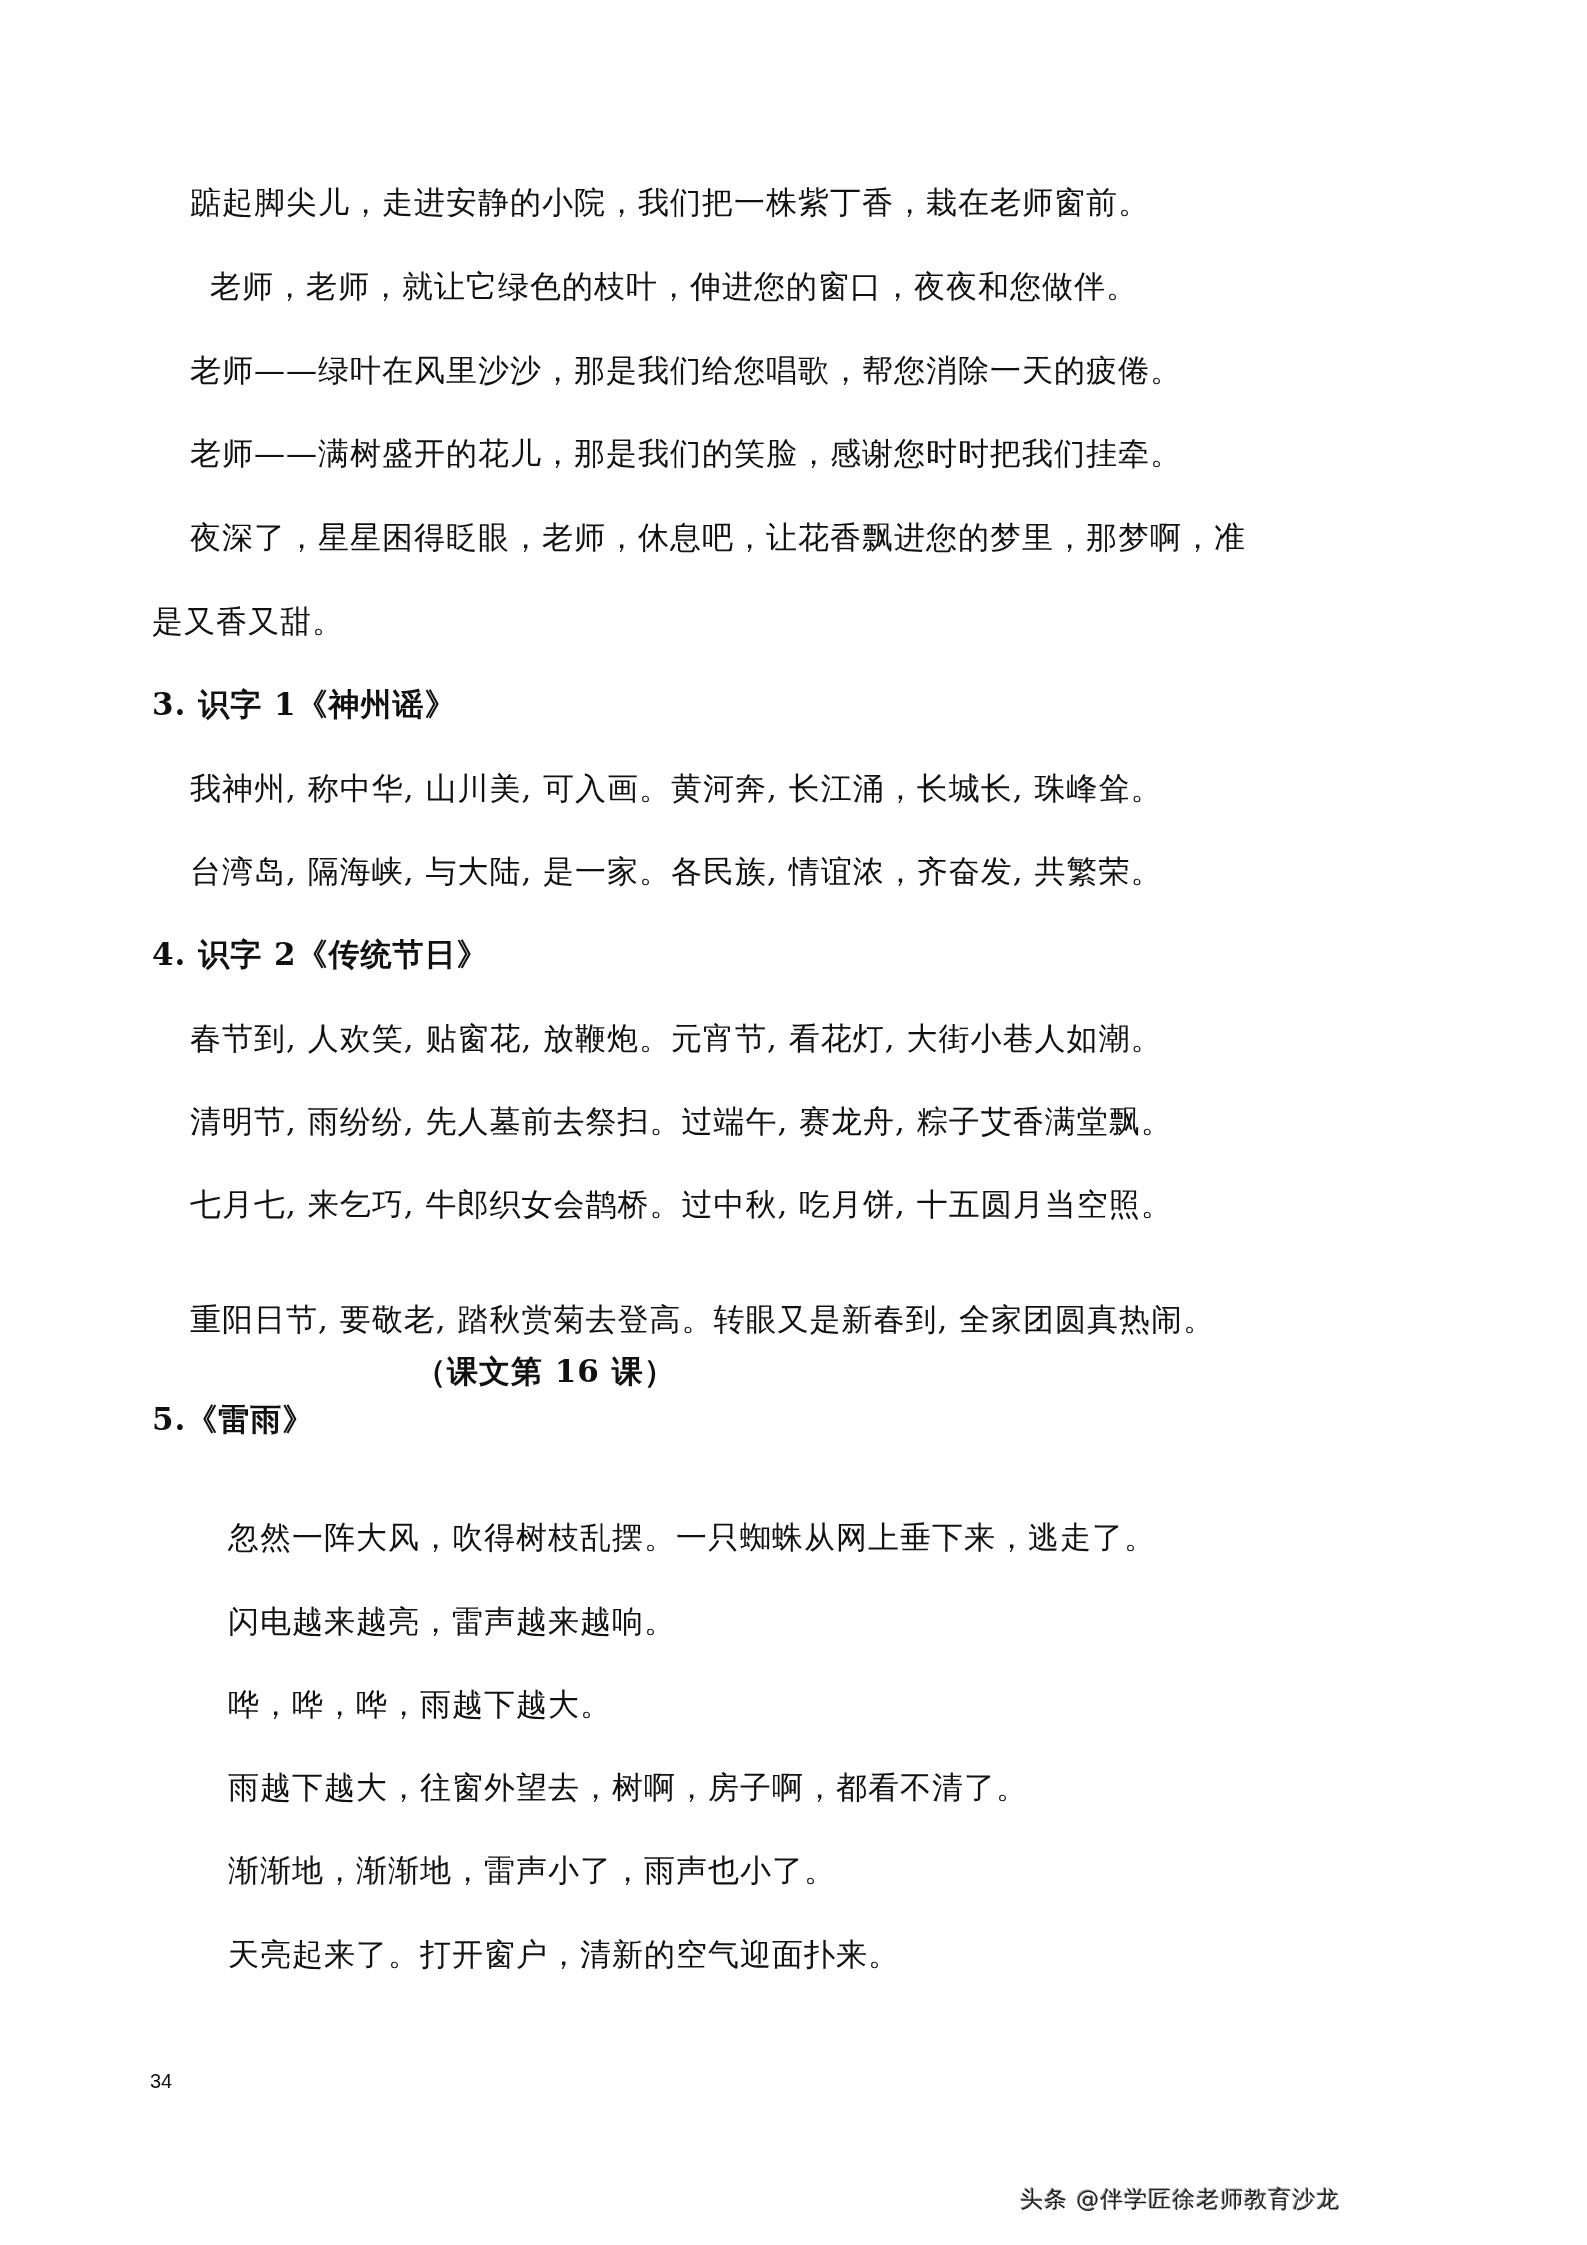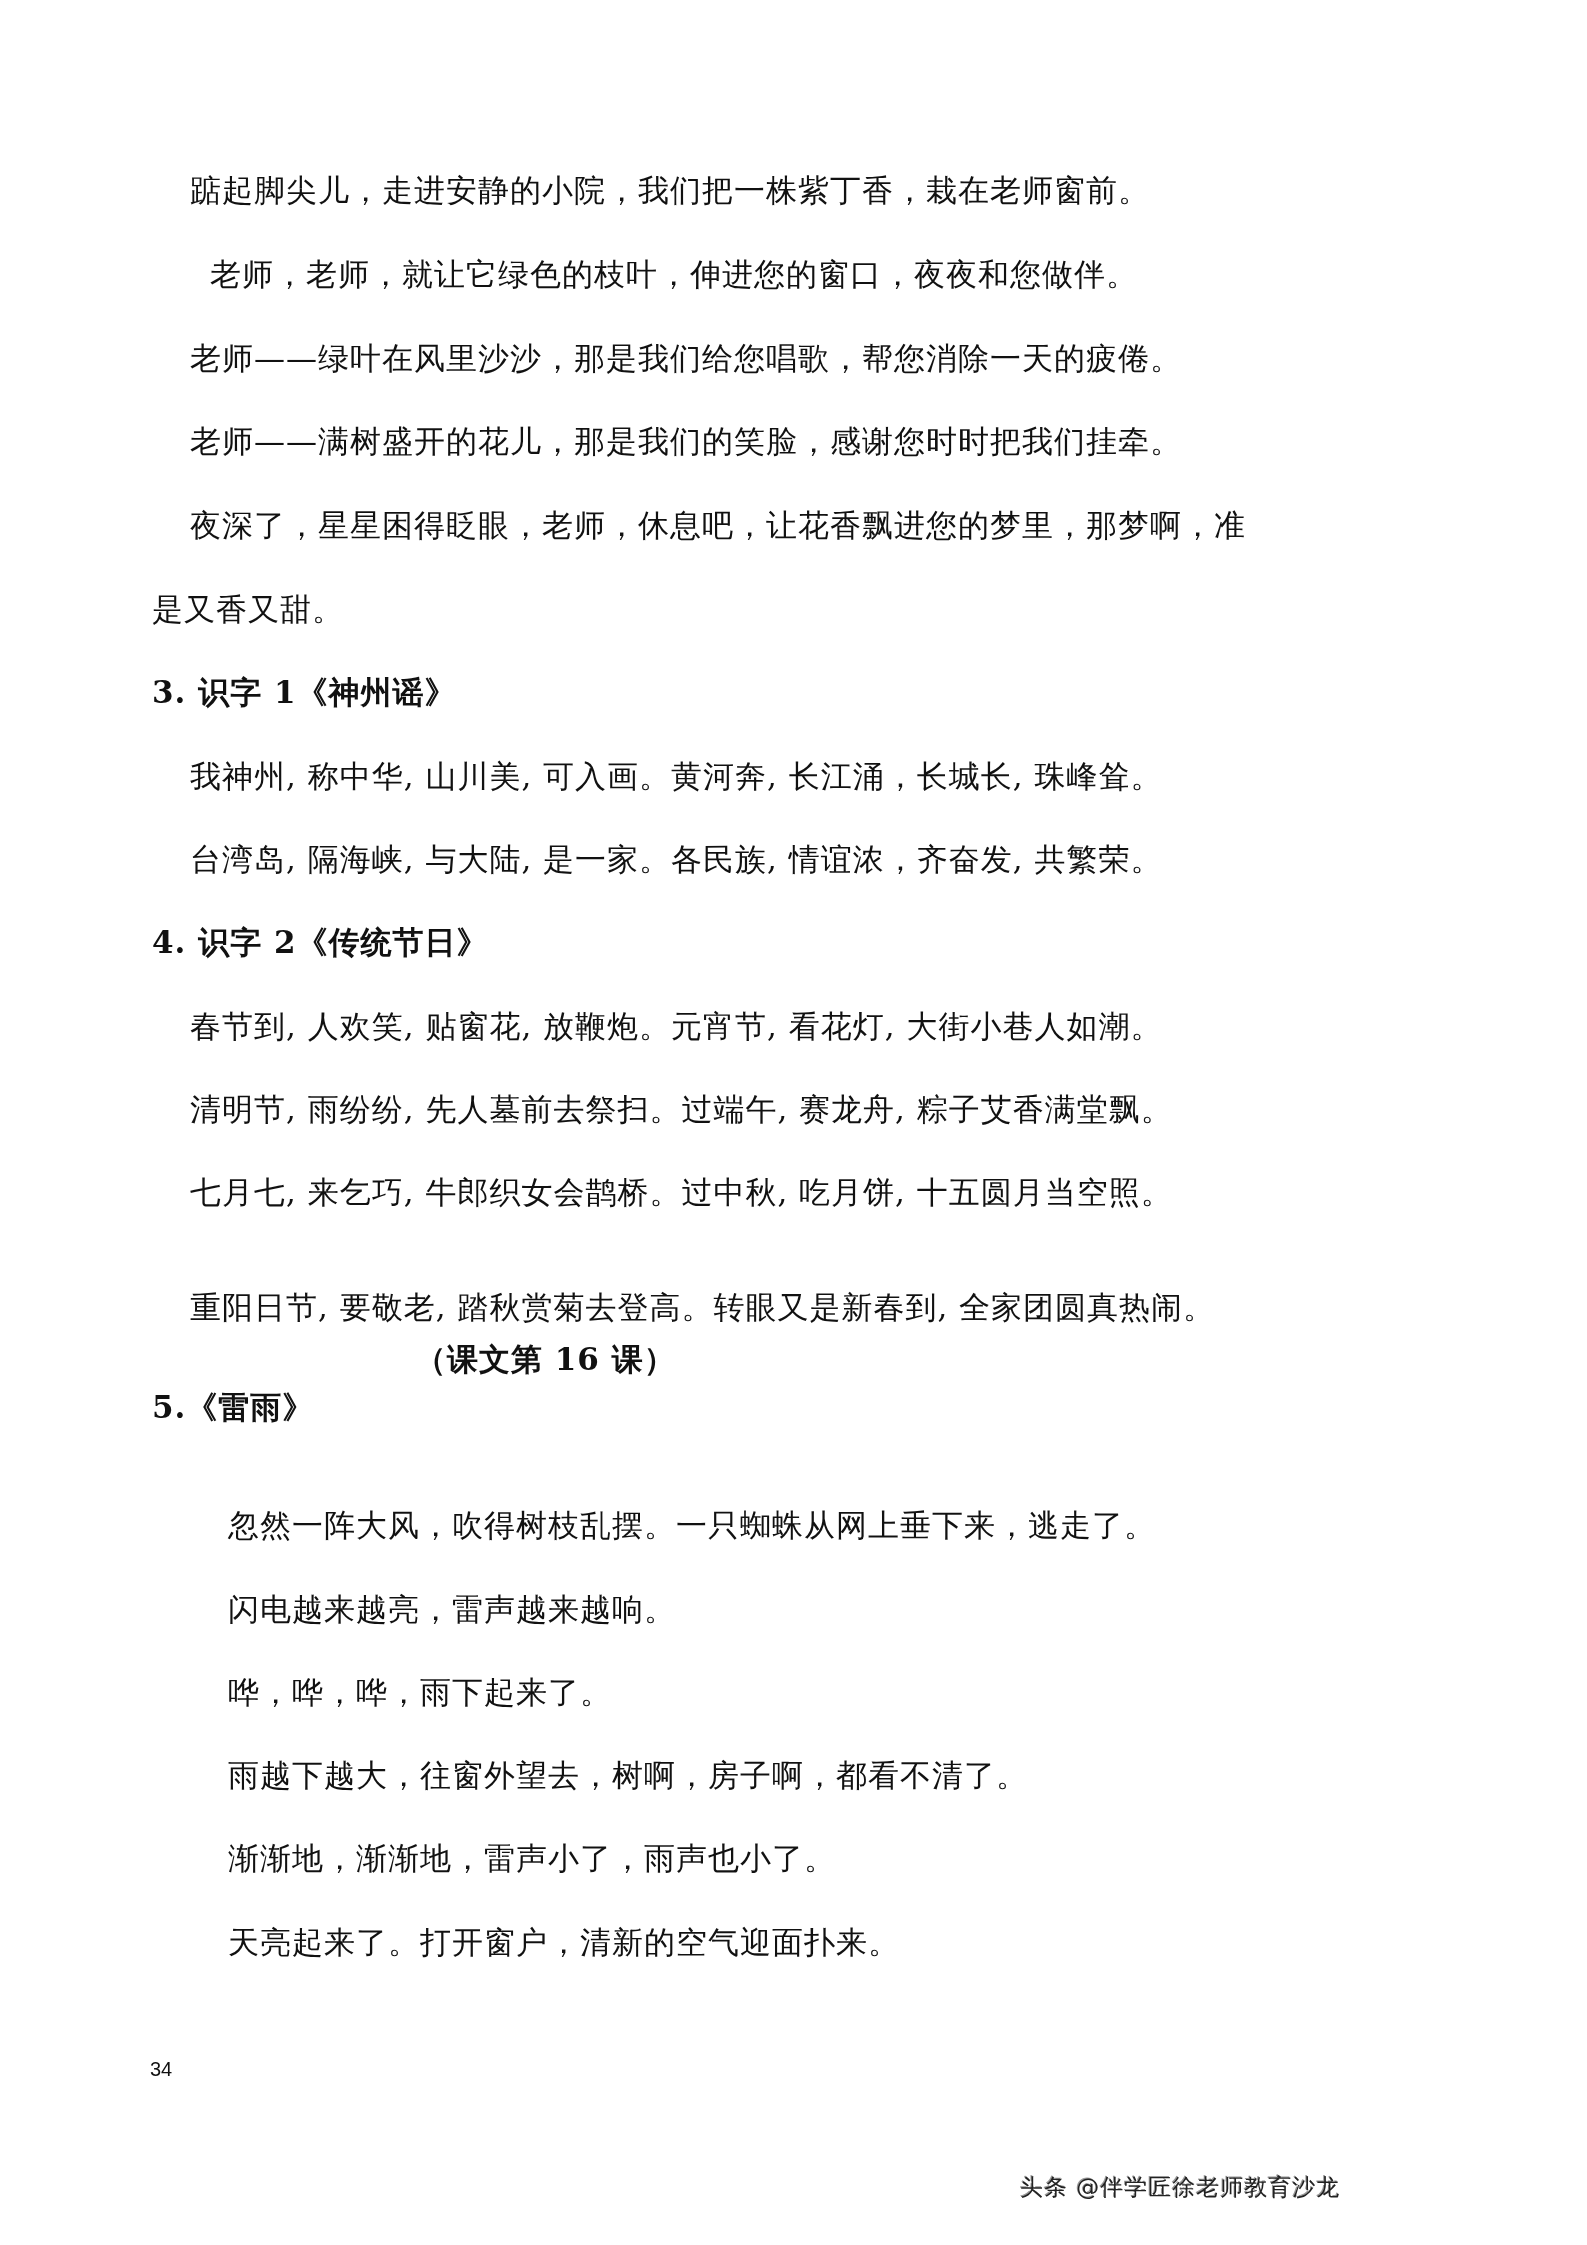--- a/index.html
+++ b/index.html
@@ -1,18 +1,18 @@
 <!DOCTYPE html>
 <html><head>
 <meta charset="utf-8">
 <style>
   html, body { margin: 0; padding: 0; background: #ffffff; }
   body { width: 1587px; height: 2245px; position: relative; overflow: hidden;
          font-family: "DejaVu Serif", "Liberation Serif", serif; color: #111111; }
-  .page { position: absolute; left: 0; top: 0; width: 1587px; height: 1624px; }
+  .page { position: absolute; left: 0; top: 12px; width: 1587px; height: 1624px; }
   .line { position: absolute; white-space: nowrap; font-size: 31px; line-height: 40px; letter-spacing: 1px; }
   .heading { font-weight: bold; }
   .page-number { position: absolute; left: 150px; top: 2058px; font-family: "Liberation Sans", sans-serif; font-size: 20px; color: #111; }
   .watermark { position: absolute; left: 1020px; top: 2172px; font-family: "DejaVu Sans", sans-serif; font-size: 23px; color: #222;
                text-shadow: 2px 2px 0 #ffffff, -1px -1px 0 #999; letter-spacing: 1px; }
 </style>
 </head>
 <body>
 
 <div class="page">
@@ -31,20 +31,20 @@
   <div class="line heading" style="left:152px; top:922px;">4. 识字 2《传统节日》</div>
   <div class="line" style="left:190px; top:1006px;">春节到, 人欢笑, 贴窗花, 放鞭炮。元宵节, 看花灯, 大街小巷人如潮。</div>
   <div class="line" style="left:190px; top:1089px;">清明节, 雨纷纷, 先人墓前去祭扫。过端午, 赛龙舟, 粽子艾香满堂飘。</div>
   <div class="line" style="left:190px; top:1172px;">七月七, 来乞巧, 牛郎织女会鹊桥。过中秋, 吃月饼, 十五圆月当空照。</div>
   <div class="line" style="left:190px; top:1255px;margin-top:32px;">重阳日节, 要敬老, 踏秋赏菊去登高。转眼又是新春到, 全家团圆真热闹。</div>
 
   <div class="line heading" style="left:152px; top:1339px;margin-top:48px;">5.《雷雨》</div>
   <div class="line heading" style="left:415px; top:1339px;">（课文第 16 课）</div>
   <div class="line" style="left:228px; top:1505px;">忽然一阵大风，吹得树枝乱摆。一只蜘蛛从网上垂下来，逃走了。</div>
   <div class="line" style="left:228px; top:1589px;">闪电越来越亮，雷声越来越响。</div>
-  <div class="line" style="left:228px; top:1672px;">哗，哗，哗，雨下起来了。</div>
+  <div class="line" style="left:228px; top:1672px;">哗，哗，哗，雨越下越大。</div>
   <div class="line" style="left:228px; top:1755px;">雨越下越大，往窗外望去，树啊，房子啊，都看不清了。</div>
   <div class="line" style="left:228px; top:1838px;">渐渐地，渐渐地，雷声小了，雨声也小了。</div>
   <div class="line" style="left:228px; top:1922px;">天亮起来了。打开窗户，清新的空气迎面扑来。</div>
 
   <div class="page-number">34</div>
   <div class="watermark">头条 @伴学匠徐老师教育沙龙</div>
 </div>
 
 </body></html>

